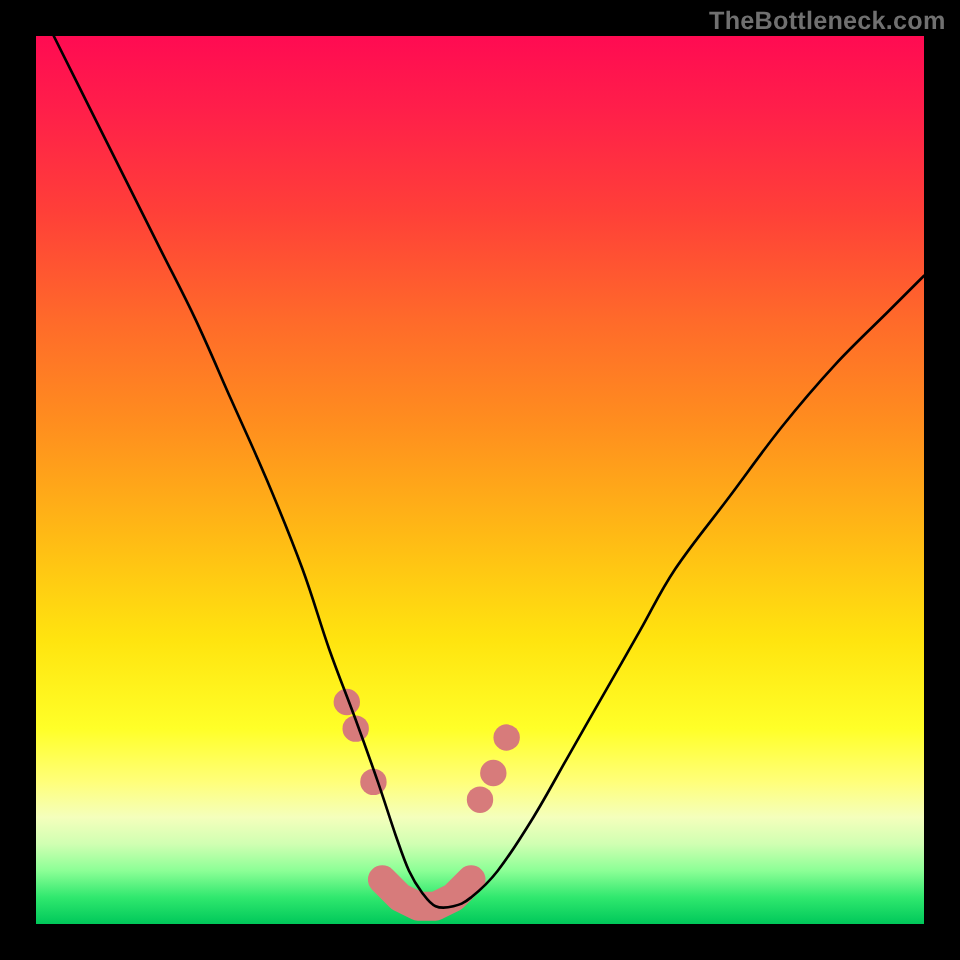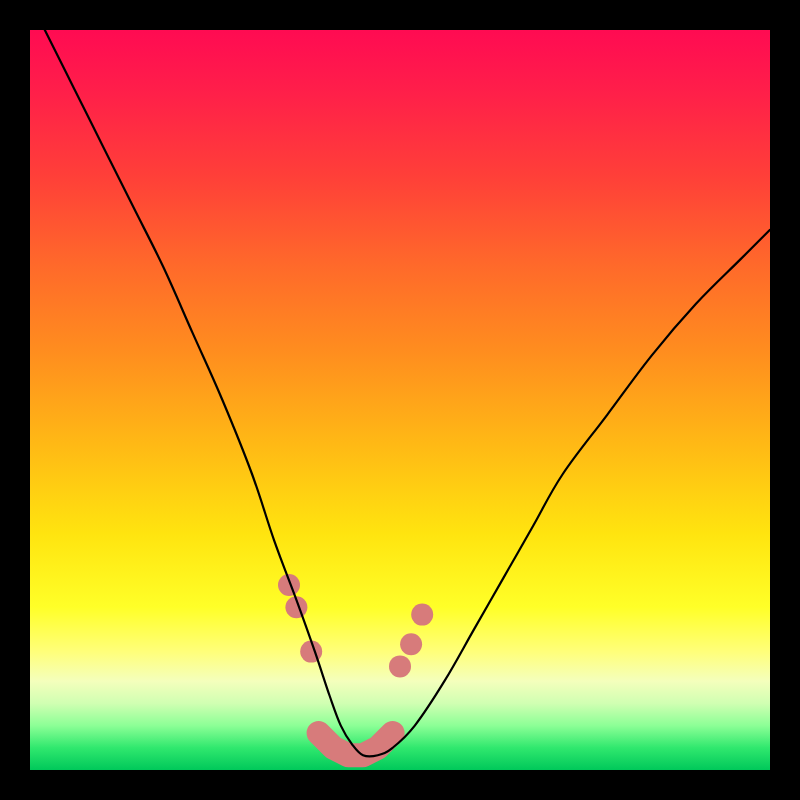--- a/index.html
+++ b/index.html
@@ -92,13 +92,14 @@
           <circle cx="259" cy="555" r="11" class="dot" fill="#d77b7b"></circle>
           <circle cx="266.4" cy="577.2" r="11" class="dot" fill="#d77b7b"></circle>
           <circle cx="281.2" cy="621.6" r="11" class="dot" fill="#d77b7b"></circle>
           <circle cx="370" cy="636.4" r="11" class="dot" fill="#d77b7b"></circle>
           <circle cx="381.1" cy="614.2" r="11" class="dot" fill="#d77b7b"></circle>
           <circle cx="392.20000000000005" cy="584.6" r="11" class="dot" fill="#d77b7b"></circle>
         </g>
       <path id="curve-path" class="curve-path" d="M 14.8 0 C 20.128 10.655999999999988, 33.744 37.887999999999934, 44.4 59.19999999999993 C 55.056 80.51199999999993, 63.344 97.08799999999997, 74 118.39999999999998 C 84.656 139.712, 92.94400000000002 156.28800000000004, 103.60000000000001 177.60000000000002 C 114.256 198.912, 122.54399999999998 214.15599999999995, 133.2 236.79999999999995 C 143.856 259.44399999999996, 152.144 279.42400000000004, 162.8 303.40000000000003 C 173.45600000000002 327.37600000000003, 181.744 344.692, 192.4 370 C 203.056 395.308, 212.676 418.692, 222 444 C 231.324 469.308, 236.20800000000003 487.956, 244.20000000000002 510.6 C 252.192 533.244, 259.07399999999996 549.8199999999999, 266.4 569.8 C 273.726 589.78, 278.906 604.284, 284.90000000000003 621.6 C 290.89400000000006 638.916, 295.03800000000007 652.68, 299.70000000000005 666 C 304.362 679.32, 306.80400000000003 686.942, 310.8 695.6 C 314.796 704.258, 317.904 708.772, 321.9 714.1 C 325.89599999999996 719.428, 328.338 723.202, 333 725.2 C 337.662 727.1980000000001, 342.472 726.532, 347.79999999999995 725.2 C 353.12799999999993 723.868, 355.93999999999994 723.1279999999999, 362.59999999999997 717.8 C 369.26 712.472, 375.476 707.588, 384.8 695.6 C 394.124 683.6120000000001, 403.744 668.5160000000001, 414.40000000000003 651.2 C 425.05600000000004 633.884, 433.344 618.048, 444 599.4 C 454.656 580.752, 462.944 566.248, 473.6 547.6 C 484.25600000000003 528.952, 492.54400000000004 514.448, 503.20000000000005 495.79999999999995 C 513.856 477.15199999999993, 519.4799999999999 463.98, 532.8 444 C 546.12 424.02, 561.216 406.112, 577.2 384.8 C 593.1840000000001 363.488, 605.616 345.58, 621.6 325.59999999999997 C 637.5840000000001 305.61999999999995, 650.016 291.116, 666 273.8 C 681.984 256.48400000000004, 697.0799999999999 242.72000000000003, 710.4 229.40000000000003 C 723.72 216.08000000000004, 734.672 205.12800000000007, 740 199.80000000000007"></path>
     </svg>
   </div>
+  <div class="watermark">TheBottleneck.com</div>
 </div>
 
 </body></html>

